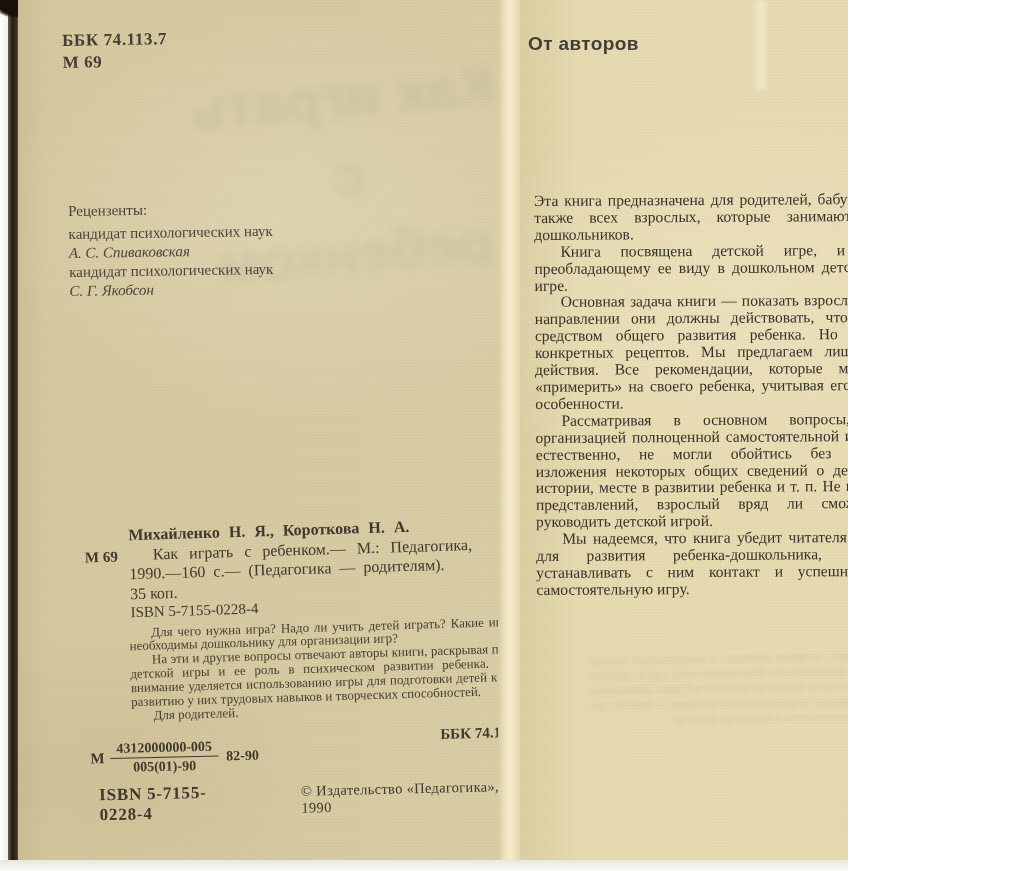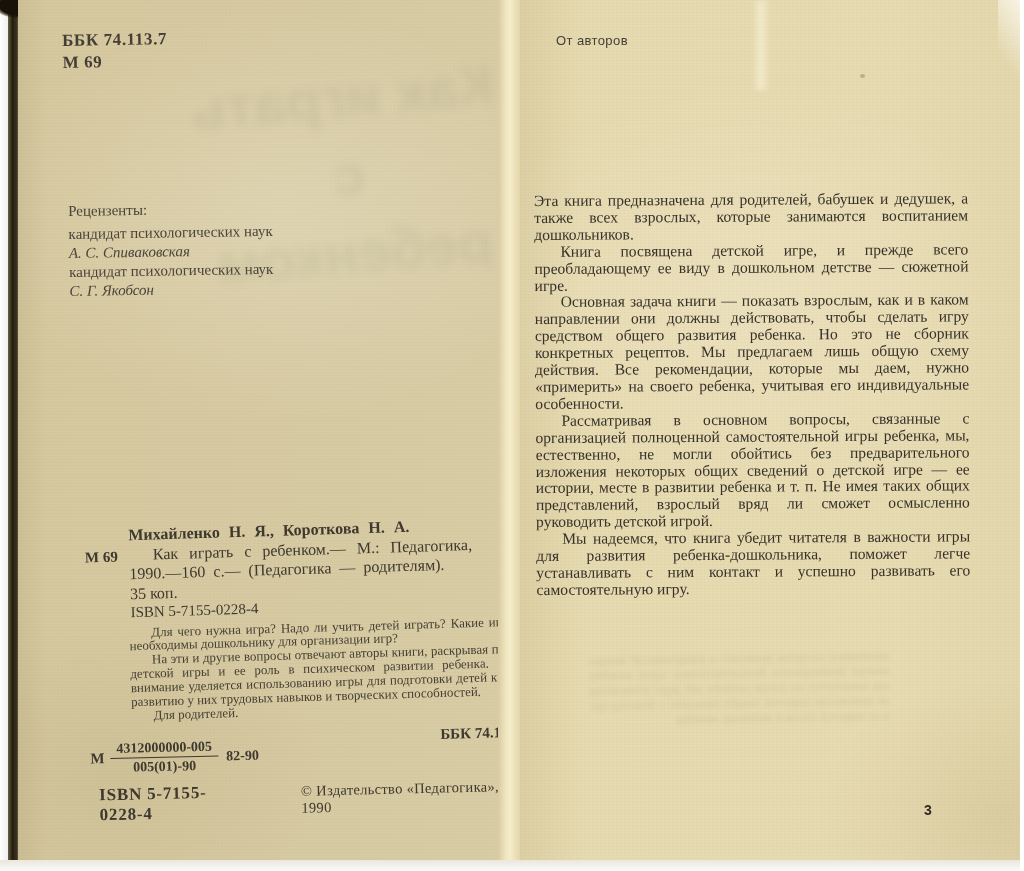--- a/index.html
+++ b/index.html
@@ -1,17 +1,17 @@
 <!DOCTYPE html>
 <html lang="ru"><head>
 <meta charset="utf-8">
 <style>
   html,body{margin:0;padding:0;background:#ffffff;}
   #scan{
-    position:relative;width:1020px;height:871px;overflow:hidden;
+    position:relative;width:848px;height:871px;overflow:hidden;
     background:#fafaf7;
     font-family:"Liberation Serif","DejaVu Serif",serif;
   }
   
   .white-margin-left{position:absolute;left:0;top:0;width:10px;height:871px;background:linear-gradient(90deg,#ffffff,#ecebe7);}
   .white-margin-bottom{position:absolute;left:0;bottom:0;width:1024px;height:11px;background:linear-gradient(0deg,#fbfbf9,#e9e6dd);}
   .book-edge{position:absolute;left:8px;top:0;width:11px;height:862px;
     background:linear-gradient(90deg,#6b5f48,#241d0e 40%,#3c3322 80%,#8a7c5e);}
   .corner-blob{position:absolute;left:-6px;top:-8px;width:48px;height:26px;border-radius:50%;
     background:radial-gradient(ellipse at center,#171107 0 55%,rgba(23,17,7,0) 75%);}
@@ -79,23 +79,23 @@
   .catalog-number{display:flex;align-items:center;margin-left:22px;font-size:14px;font-weight:700;}
   .cn-letter{margin-right:6px;font-size:15px;}
   .cn-frac{display:inline-flex;flex-direction:column;text-align:center;}
   .cn-frac .num{padding:0 6px 1px;border-bottom:1.5px solid #3e382e;}
   .cn-frac .den{padding-top:1px;}
   .cn-suffix{margin-left:8px;}
   .imprint-row{display:flex;margin-top:9px;align-items:baseline;}
   .isbn-bottom{margin-left:30px;font-size:17px;letter-spacing:0.8px;font-weight:600;}
   .copyright{margin-left:58px;font-size:14.5px;letter-spacing:0.3px;}
   
-  .rp-heading{position:absolute;left:36px;top:33px;
-    font-family:"Liberation Sans","DejaVu Sans",sans-serif;font-size:13px;letter-spacing:0.4px;
-    color:#433e35;font-weight:400;}
+  .rp-heading{position:absolute;left:8px;top:33px;
+    font-family:"Liberation Sans","DejaVu Sans",sans-serif;font-size:19px;letter-spacing:0.4px;
+    color:#433e35;font-weight:700;}
   .rp-body{position:absolute;left:14px;top:193px;width:434px;
     font-size:15.6px;line-height:16.9px;text-align:justify;color:#37322a;
     transform:rotate(-0.35deg);transform-origin:left top;}
   .rp-body p{margin:0;text-indent:26px;}
   .rp-body p.no-indent{text-indent:0;}
   .page-number{position:absolute;left:404px;top:802px;font-size:14px;font-weight:700;color:#2f2a22;
     font-family:"Liberation Sans",sans-serif;}
   
   .speck{position:absolute;border-radius:50%;background:#8d8267;opacity:0.5;}
 </style>

